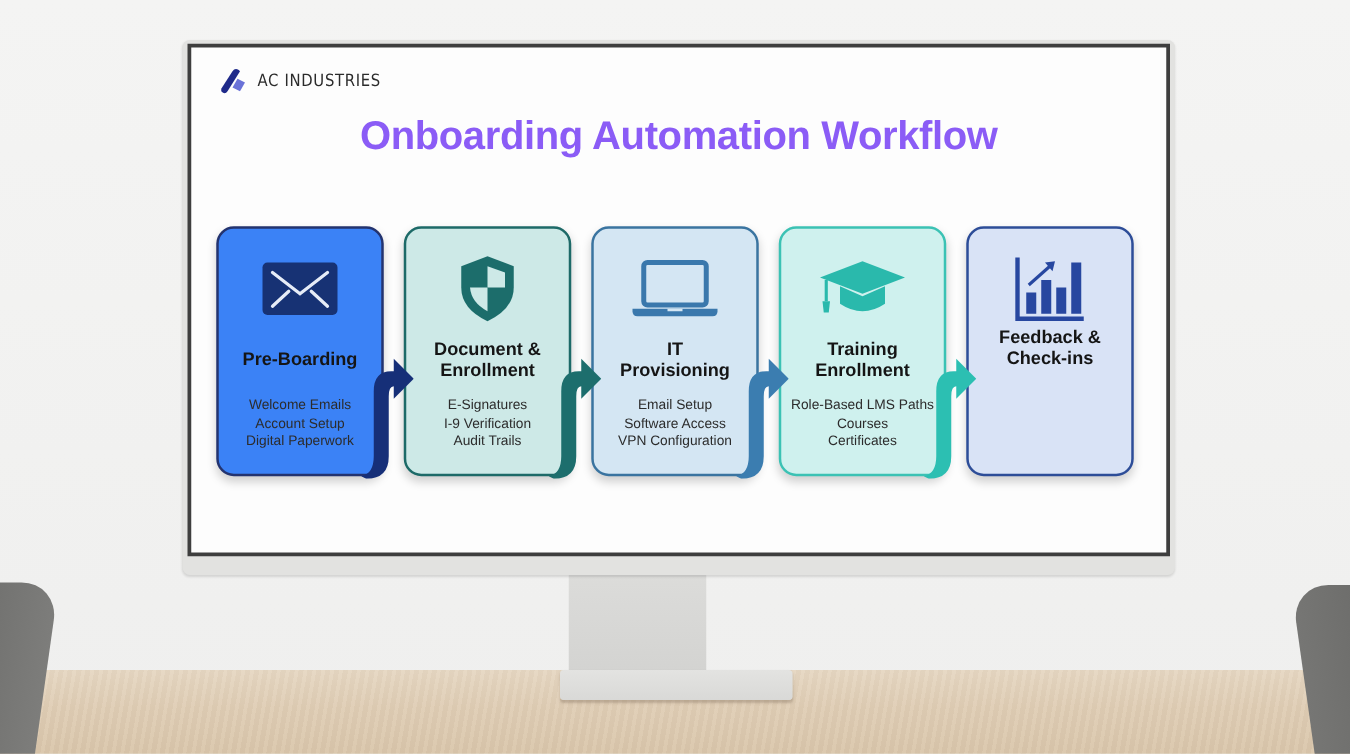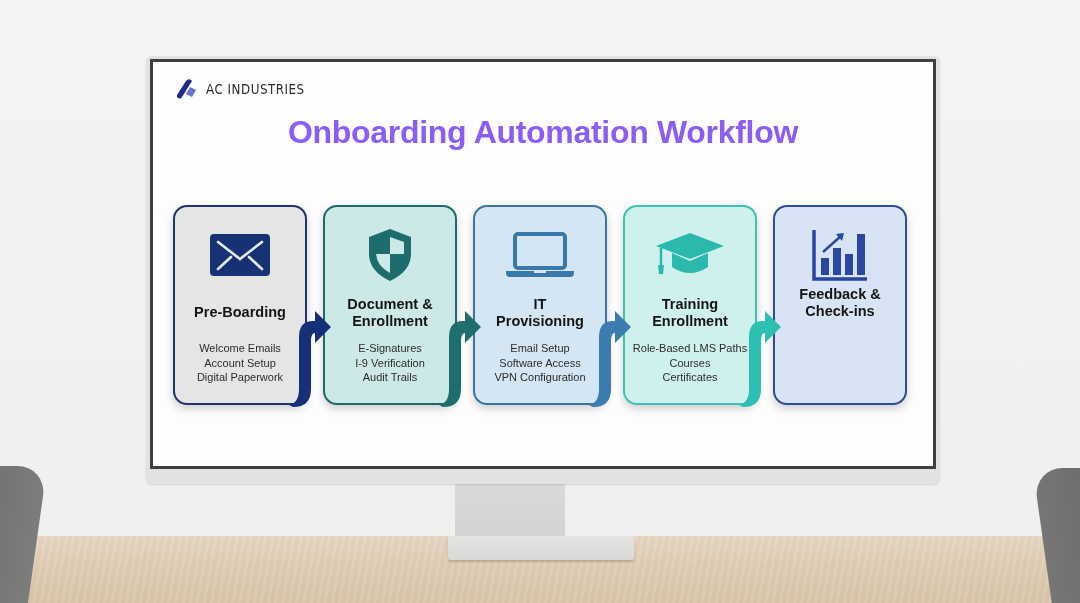--- a/index.html
+++ b/index.html
@@ -40,21 +40,20 @@
     position: absolute; left: 448px; top: 536px; width: 186px; height: 24px;
     background: linear-gradient(180deg, #e3e3e1, #d9d9d7);
     border-radius: 3px;
     box-shadow: 0 2px 2px rgba(120,100,80,0.35);
   }
   .monitor {
     position: absolute; left: 146px; top: 32px; width: 794px; height: 428px;
     background: #e2e2e0;
     border-radius: 6px;
     box-shadow: 0 1px 2px rgba(0,0,0,0.12);
-    margin-top: 24px;
   }
   .bezel {
     position: absolute; left: 4px; top: 3px; width: 786px; height: 410px;
     background: #3e3e3e;
     padding: 3px;
   }
   .screen {
     position: relative; width: 100%; height: 100%;
     background: #fdfdfd;
     overflow: hidden;
@@ -123,21 +122,21 @@
           <path d="M2 17 L11 3 Q13 0 16 2 L17 3 L7 19 Q5 22 2 19 Z" fill="#1f2a8a"></path>
           <path d="M15 9 L21 12 L17 19 L11 16 Z" fill="#6a72d8"></path>
         </svg>
         <span class="brand-name">AC INDUSTRIES</span>
       </div>
 
       <div class="title">Onboarding Automation Workflow</div>
 
       <div class="cards">
 
-        <div class="card" style="left:0; background:#e5e5e5; border-color:#23336f;">
+        <div class="card" style="left:0; background:#3b82f6; border-color:#23336f;">
           <div class="icon">
             <svg width="62" height="44" viewBox="0 0 62 44">
               <rect x="1" y="1" width="60" height="42" rx="4" fill="#173274"></rect>
               <path d="M9 9 L31 26 L53 9" stroke="#e6ecf7" stroke-width="2.6" fill="none" stroke-linecap="round"></path>
               <path d="M9 36 L22 24 M53 36 L40 24" stroke="#e6ecf7" stroke-width="2.6" fill="none" stroke-linecap="round"></path>
             </svg>
           </div>
           <div class="name" style="top:97px;">Pre-Boarding</div>
           <div class="items">
             <div>Welcome Emails</div>

